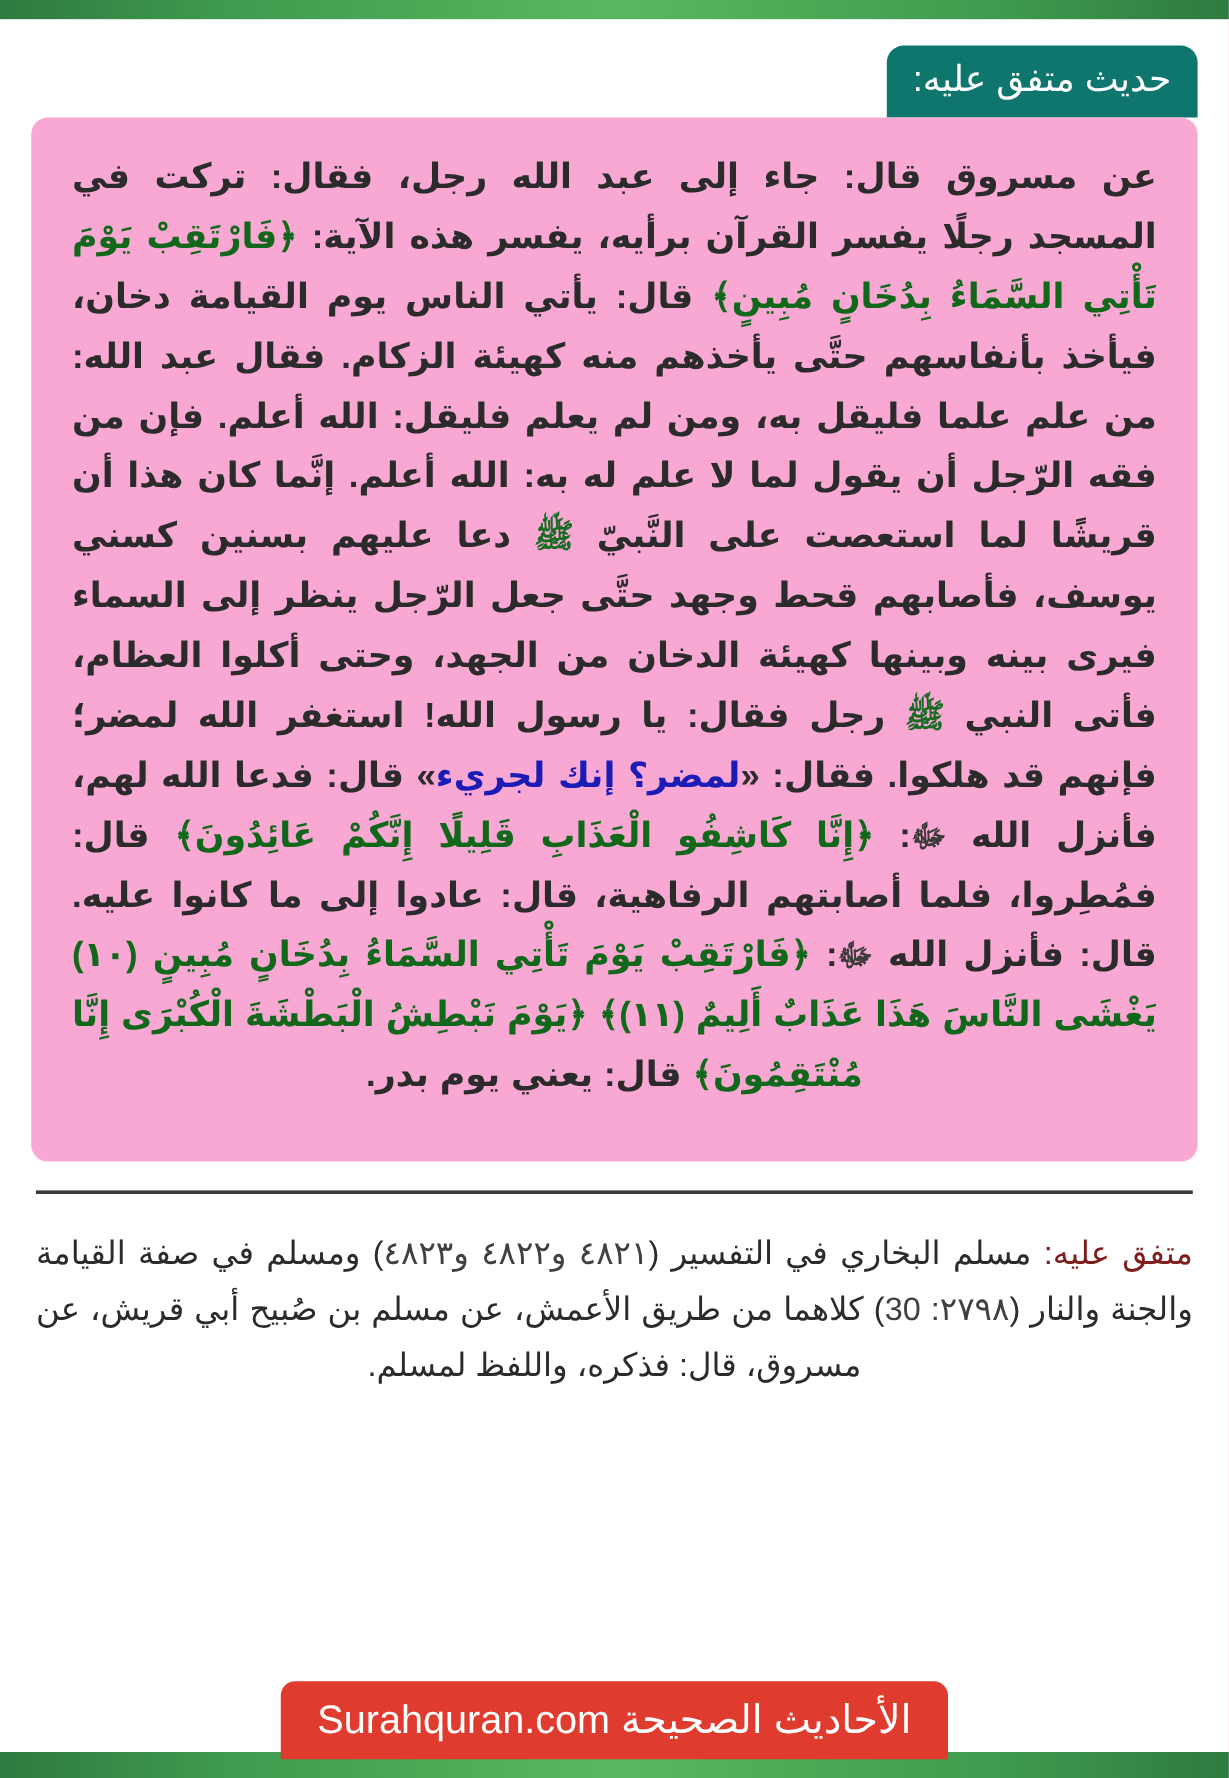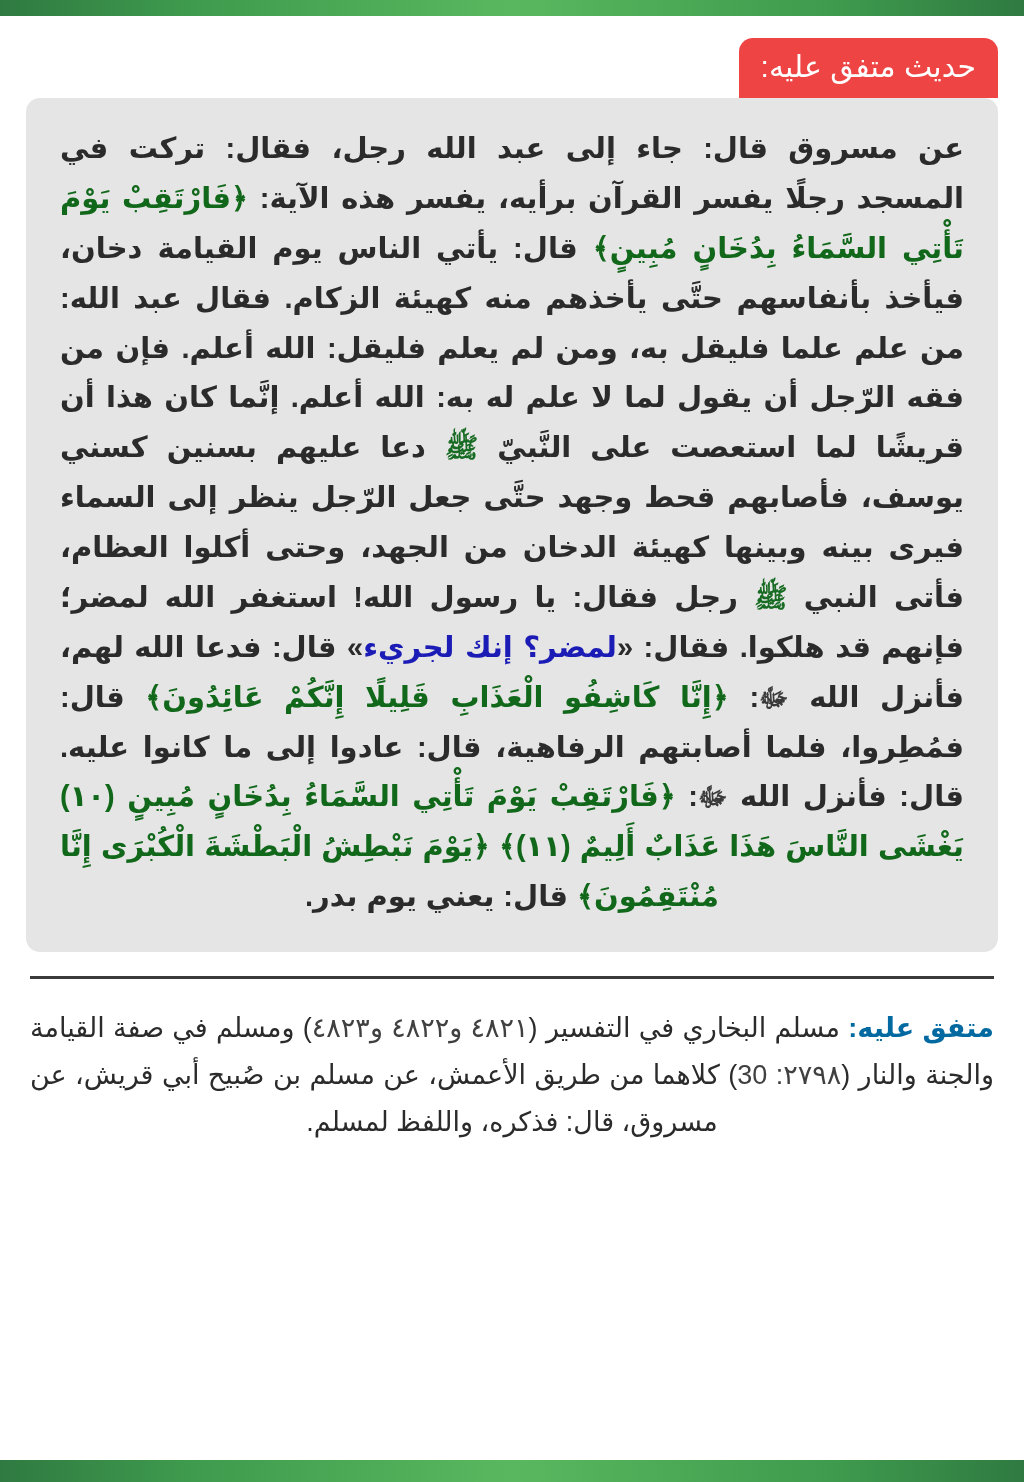--- a/index.html
+++ b/index.html
@@ -46,41 +46,41 @@
 
   
   .header-row {
     flex: 0 0 auto;
     padding: 22px 26px 0 26px;
     display: flex;
     justify-content: flex-start;
     box-sizing: border-box;
   }
   .header-badge {
-    background: #ef4444;
+    background: #0f766e;
     color: #ffffff;
     font-size: 30px;
     font-weight: 400;
     line-height: 1;
     padding: 14px 22px 16px 22px;
     border-radius: 14px 14px 0 0;
     letter-spacing: 0;
     white-space: nowrap;
   }
 
   
   .body-wrap {
     flex: 0 0 auto;
     padding: 0 26px;
     box-sizing: border-box;
   }
   .hadith-panel {
-    background: #e5e5e5;
+    background: #f9a8d4;
     border-radius: 14px;
-    padding: 26px 34px 30px 34px;
+    padding: 26px 34px 46px 34px;
     box-sizing: border-box;
   }
   .hadith-text {
     color: #2b2b2b;
     font-size: 29px;
     font-weight: 700;
     line-height: 1.72;
     text-align: justify;
     text-align-last: center;
     margin: 0;
@@ -122,22 +122,22 @@
   .attrib-text {
     color: #2b2b2b;
     font-size: 27px;
     font-weight: 400;
     line-height: 1.74;
     text-align: justify;
     text-align-last: center;
     margin: 0;
   }
   .attrib-label {
-    color: #0369a1;
-    font-weight: 700;
+    color: #7f1d1d;
+    font-weight: 400;
   }
   .ref-num {
     color: #404040;
   }
 
   
   .footer-row {
     flex: 0 0 auto;
     position: absolute;
     left: 0;
@@ -180,16 +180,22 @@
   </div>
 
   <div class="divider-wrap">
     <div class="divider"></div>
   </div>
 
   <div class="attrib-wrap">
     <p class="attrib-text" id="attrib-text"><span class="attrib-label">متفق عليه:</span><span> مسلم البخاري في التفسير (</span><span class="ref-num">٤٨٢١ و٤٨٢٢ و٤٨٢٣</span><span>) ومسلم في صفة القيامة والجنة والنار (</span><span class="ref-num">٢٧٩٨: 30</span><span>) كلاهما من طريق الأعمش، عن مسلم بن صُبيح أبي قريش، عن مسروق، قال: فذكره، واللفظ لمسلم.</span></p>
   </div>
 
+  <div class="footer-row">
+    <div class="footer-badge">
+      <span>الأحاديث الصحيحة</span>
+      <span class="site">Surahquran.com</span>
+    </div>
+  </div>
 
   <div class="edge-bar bottom"></div>
 
 </div>
 
 </body></html>

